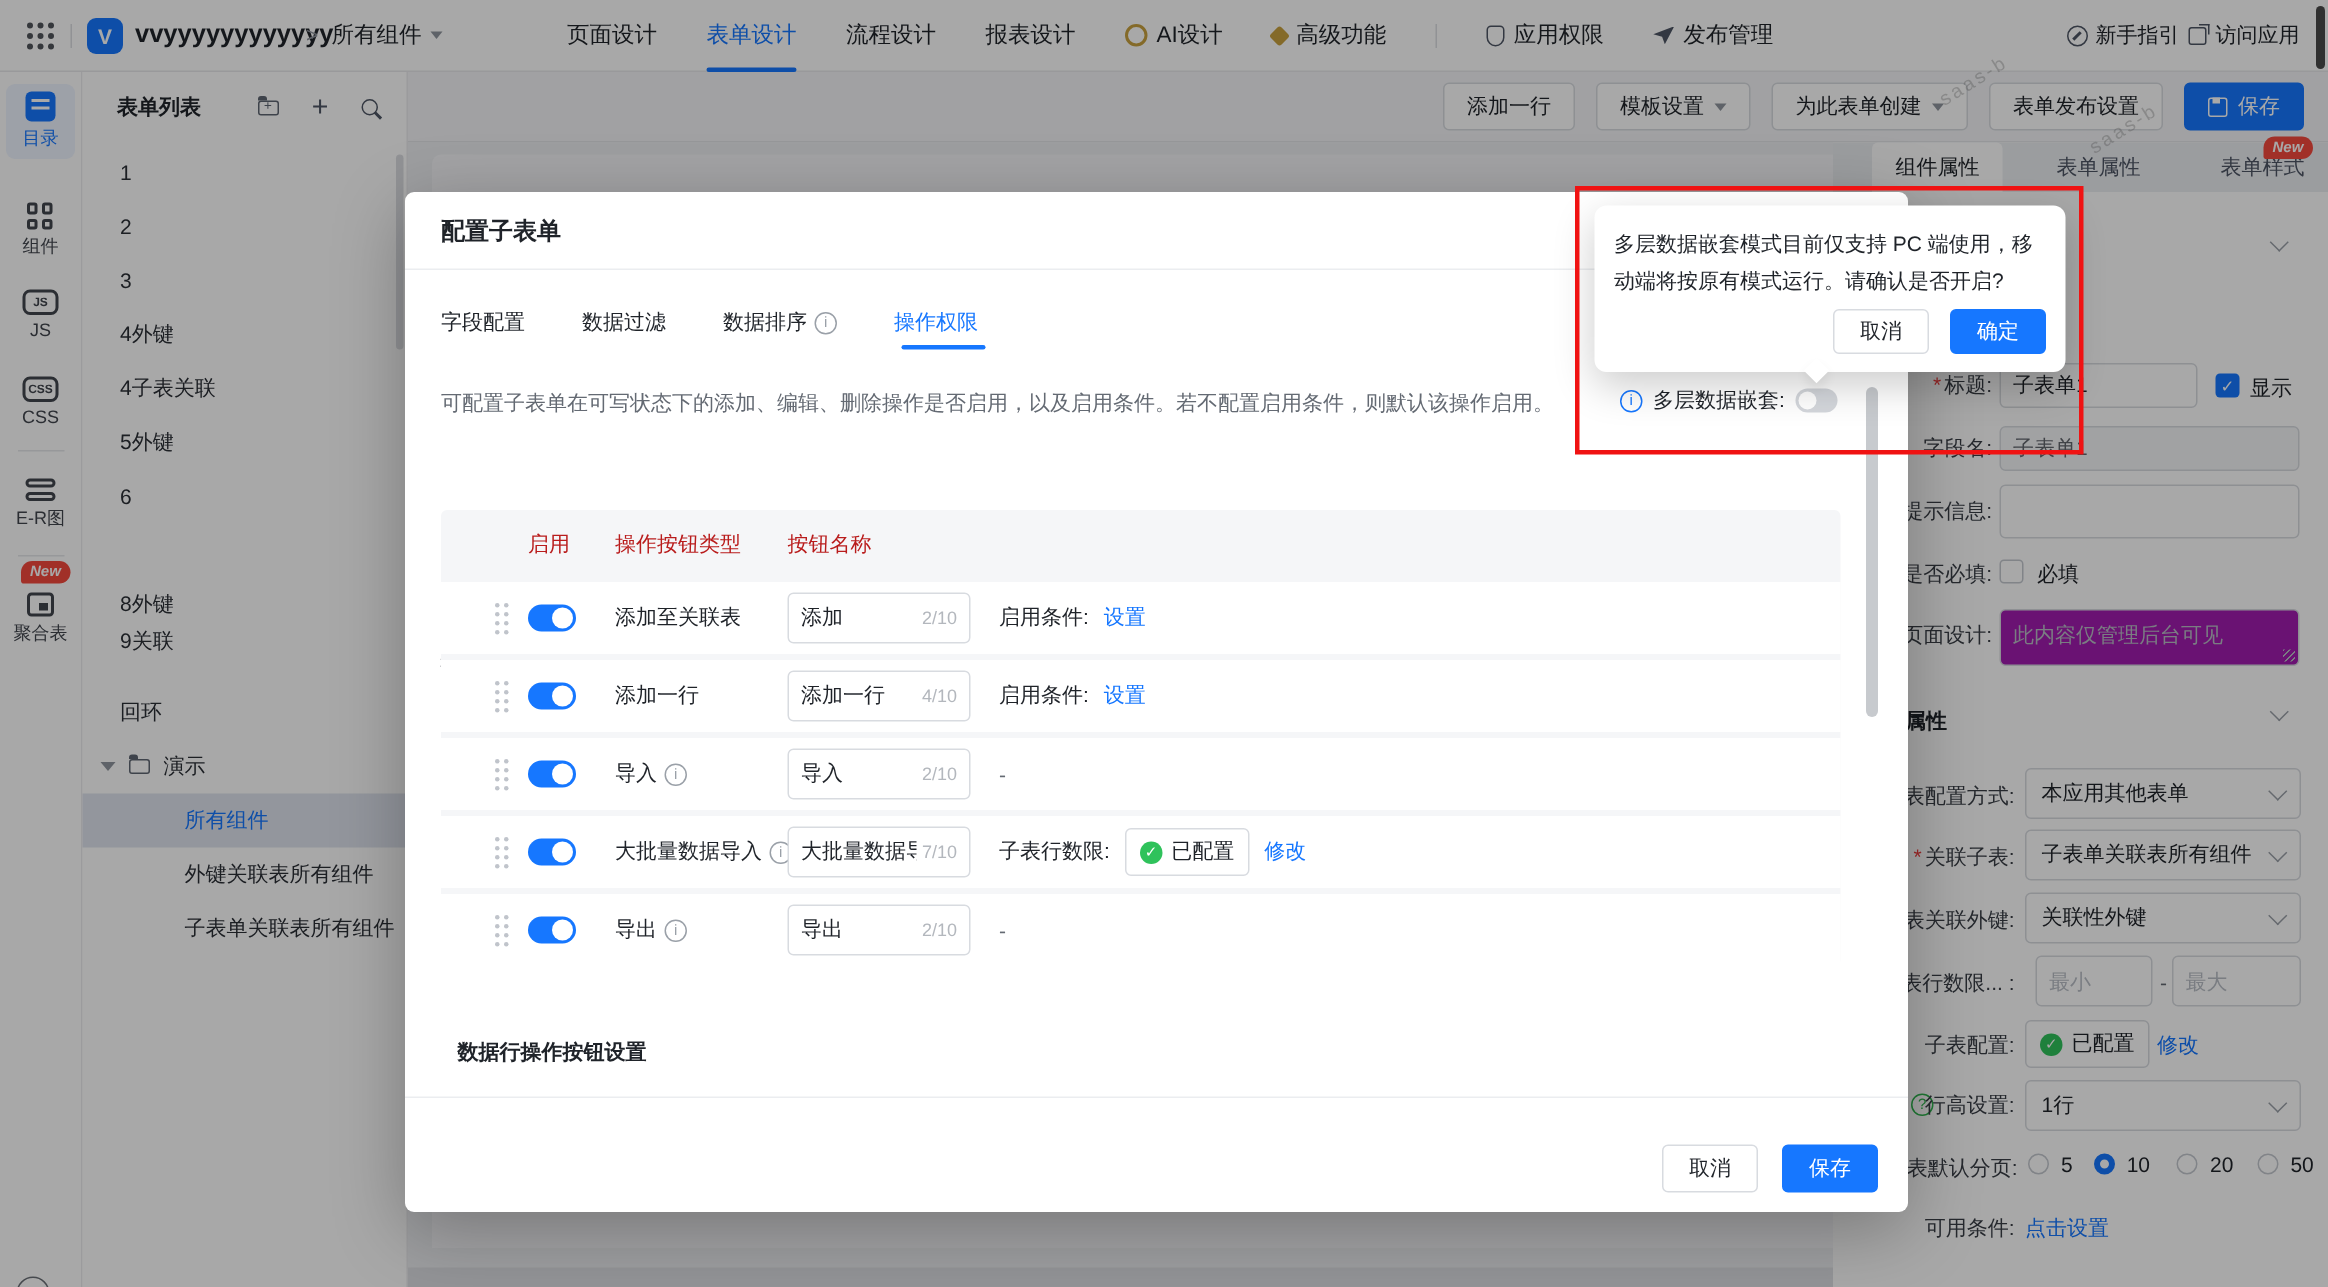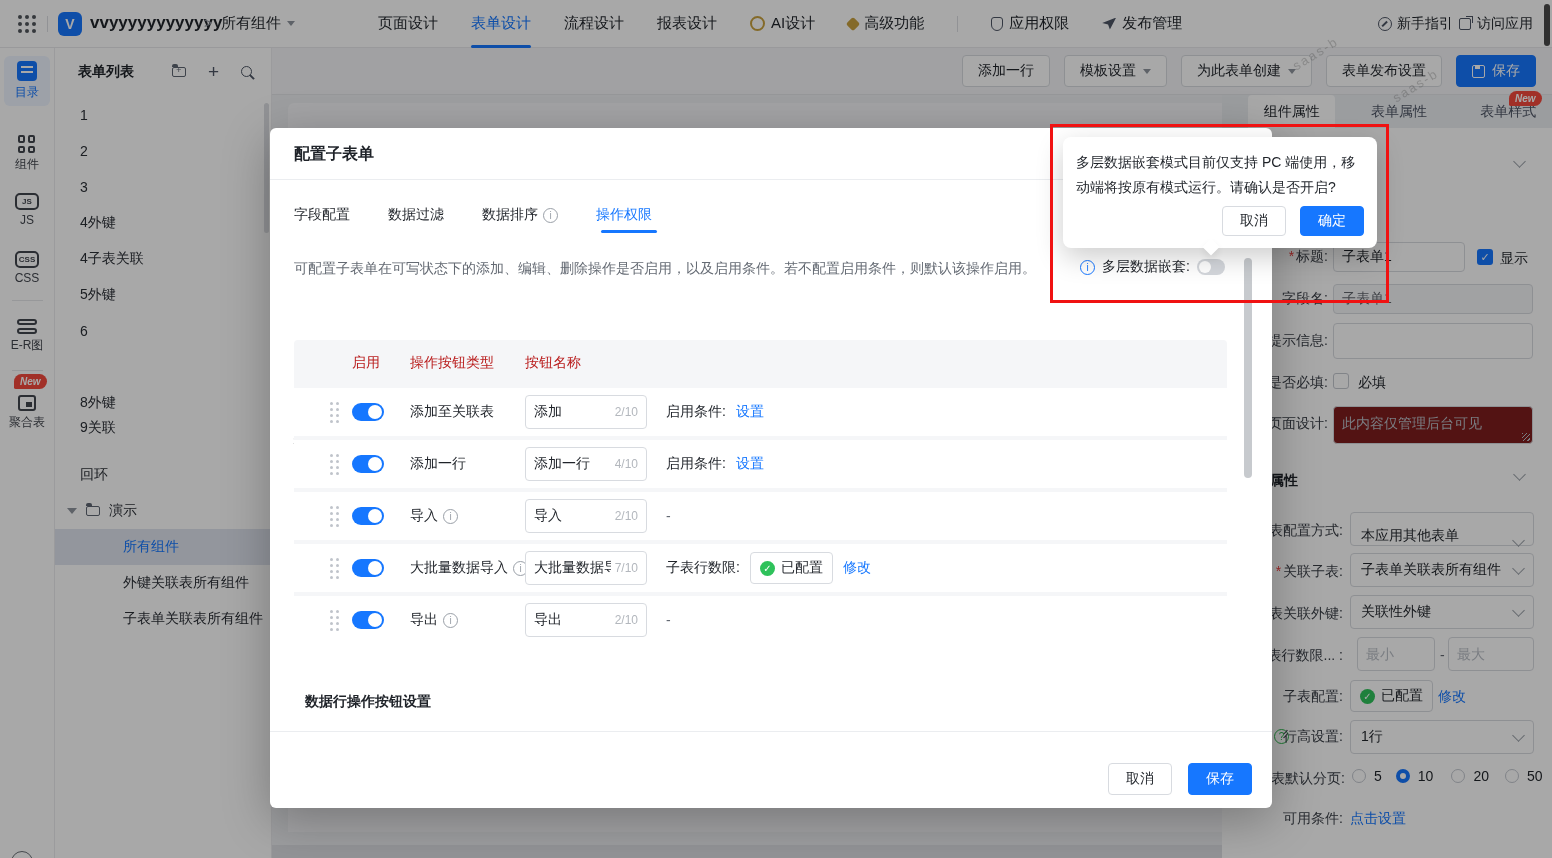--- a/index.html
+++ b/index.html
@@ -356,30 +356,30 @@
     <input class="input abs" style="left: 111px; top: 189px; width: 200px; height: 30px;" disabled="" value="子表单1">
 
     <div class="plabel" style="left:0;top:237px;width:106px;">提示信息:</div>
     <input class="input abs" style="left: 111px; top: 228px; width: 200px; height: 36px;">
 
     <div class="plabel" style="left:0;top:279px;width:106px;">是否必填:</div>
     <span class="cb un abs" style="left:111px;top:278px;"></span>
     <span class="abs" style="left:136px;top:279px;">必填</span>
 
     <div class="plabel" style="left:0;top:320px;width:106px;">页面设计:</div>
-    <span class="abs" style="left:111px;top:311px;width:200px;height:38px;border:1px solid #d8dbe0;border-radius:4px;background:#7f1d1d;box-sizing:border-box;">
+    <span class="abs" style="left:111px;top:311px;width:200px;height:38px;border:1px solid #d8dbe0;border-radius:4px;background:#a21caf;box-sizing:border-box;">
       <span class="abs" style="left:8px;top:8px;color:#b9bec6;font-size:14px;white-space:nowrap;overflow:hidden;max-width:180px;display:block;">此内容仅管理后台可见</span>
       <i class="ta-resize"></i>
     </span>
 
     <div class="rsec" style="left:20px;top:377px;">高级属性</div>
     <i class="chev abs" style="left:293px;top:379px;"></i>
 
     <div class="plabel" style="left:0;top:427px;width:121px;">子表配置方式:</div>
-    <span class="select abs" style="left:128px;top:417px;width:184px;align-items:flex-end;">
+    <span class="select abs" style="left:128px;top:417px;width:184px;">
       <span>本应用其他表单</span>
         <i class="chev"></i>
     </span>
 
     <div class="plabel" style="left:0;top:468px;width:121px;"><span class="req">*</span><span>关联子表:</span></div>
     <span class="select abs" style="left:128px;top:458px;width:184px;">
       <span style="overflow:hidden;white-space:nowrap;">子表单关联表所有组件</span>
         <i class="chev"></i>
     </span>
 

